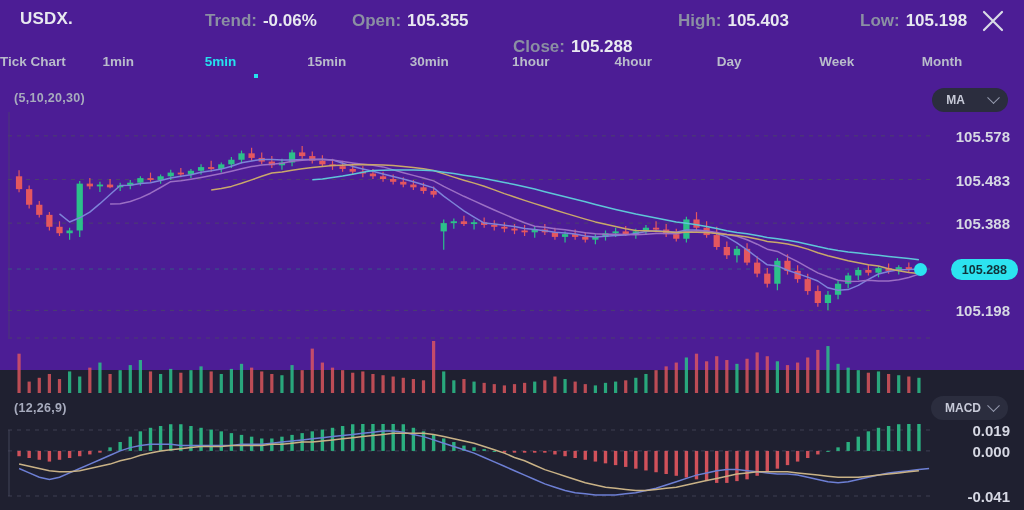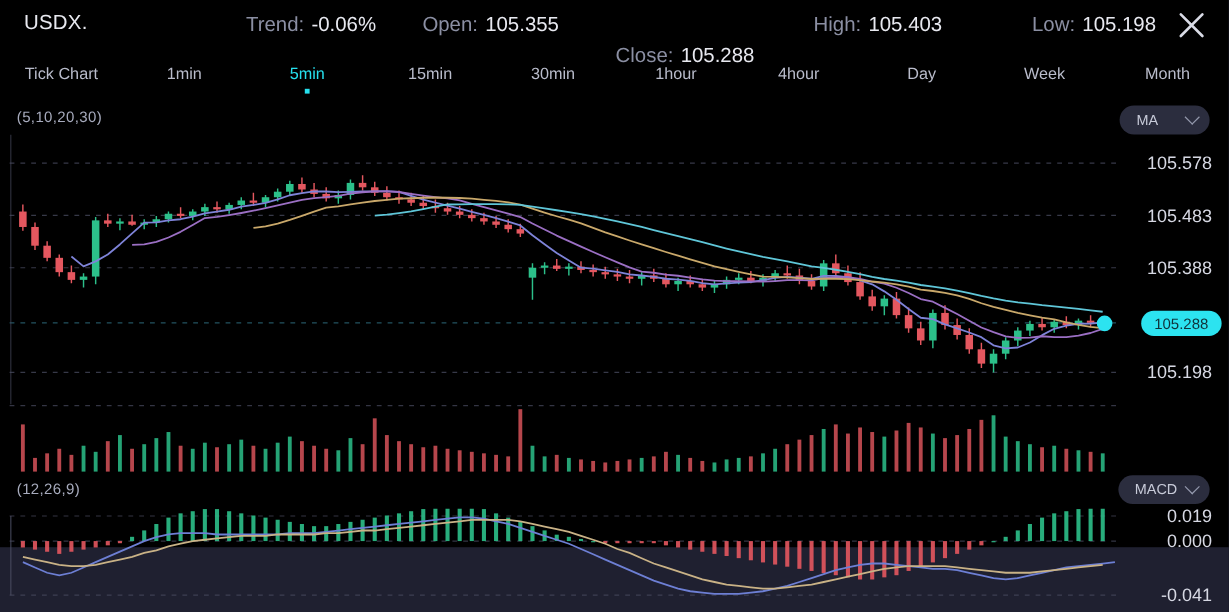--- a/index.html
+++ b/index.html
@@ -2,21 +2,21 @@
 <html><head>
 <meta charset="utf-8">
 <style>
   * { box-sizing: border-box; margin: 0; padding: 0; }
   html, body {
     width: 1024px; height: 510px;
     background: #1f2030;
     font-family: "Liberation Sans", sans-serif;
     overflow: hidden;
   }
-  #app { position: relative; width: 1024px; height: 456px; background: #000000; }
+  #app { position: relative; width: 1024px; height: 370px; background: #4c1d95; font-weight: bold; }
 
   
   .header {
     position: absolute; left: 0; top: 0; width: 1024px; height: 40px;
     display: flex; align-items: center;
   }
   .symbol {
     position: absolute; left: 20px; top: 9px;
     color: #e8e9f0; font-size: 17px; letter-spacing: .2px;
   }
@@ -33,21 +33,21 @@
     cursor: pointer;
   }
   .close-btn svg { display: block; }
 
   
   .tabs {
     position: absolute; left: 0; top: 44px; width: 1024px; height: 36px;
     display: flex; align-items: center;
   }
   .tab {
-    flex: 1 1 0; text-align: center; position: relative;
+    flex: 1 1 0; position: relative;
     color: #b9bccb; font-size: 13.5px; cursor: pointer; line-height: 20px;
   }
   .tab.active { color: #26e0ee; }
   .tab.active .dot {
     position: absolute; left: 50%; margin-left: -2px; top: 22px;
     width: 4px; height: 4px; background: #26e0ee;
   }
 
   
   .ind-label {

